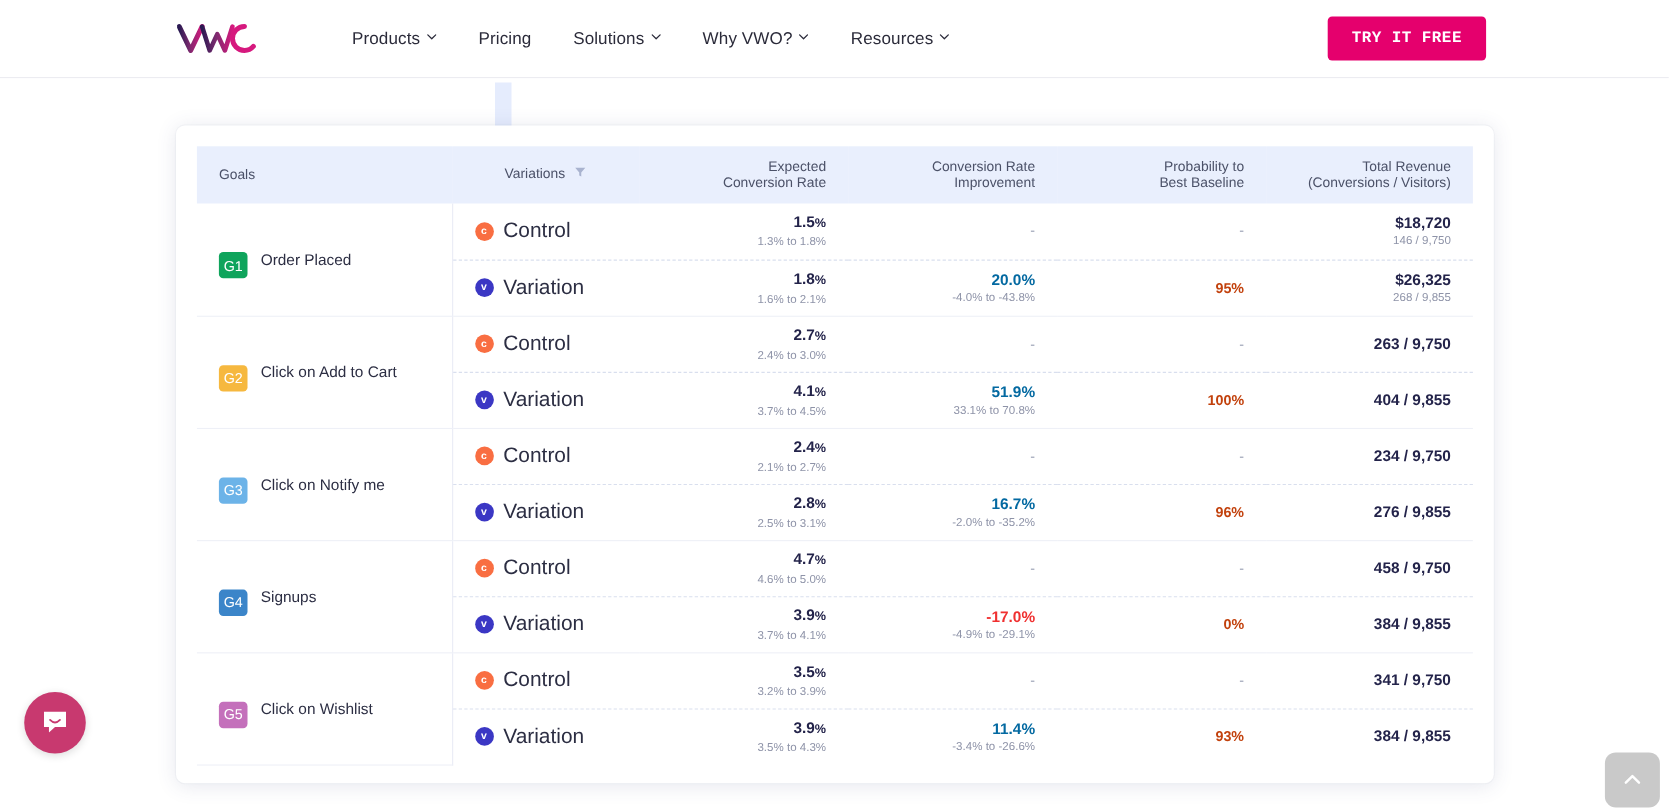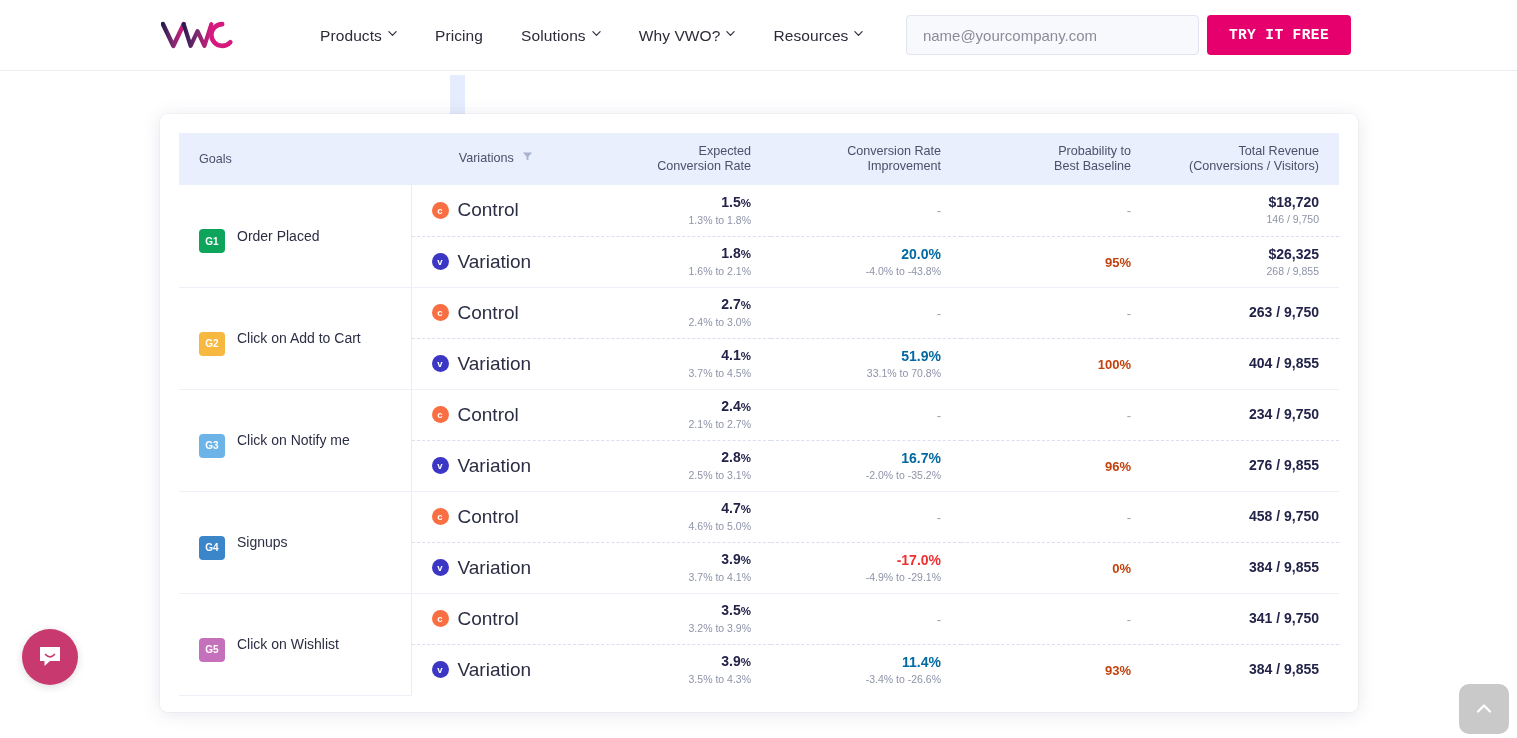--- a/index.html
+++ b/index.html
@@ -106,21 +106,21 @@
   td.goal-cell {
     vertical-align: middle;
     border-right: 1px solid #e9ecf5;
     border-bottom: 1px solid #eef0f7;
     padding-left: 20px;
   }
   .goal-wrap { display: flex; align-items: center; gap: 12px; }
   .goal-badge {
     width: 26px; height: 24px; border-radius: 4px;
     display: flex; align-items: center; justify-content: center;
-    font-size: 10px; font-weight: 700; color: #ffffff;
+    font-size: 13px; font-weight: 400; color: #ffffff;
     flex: 0 0 auto;
     margin-top: 11px;
   }
   .goal-name { font-size: 14px; color: #2c2e43; font-weight: 500; white-space: nowrap; }
 
   
   td.var-cell {
     height: 51px; vertical-align: middle;
     padding-left: 20px;
   }
@@ -225,21 +225,20 @@
       <span>Resources</span>
       <span class="caret">
         <svg width="9" height="9" viewBox="0 0 10 10">
             <path d="M1 3 L5 7 L9 3" fill="none" stroke="#2b2b3a" stroke-width="1.3" stroke-linecap="round" stroke-linejoin="round"></path>
           </svg>
       </span>
     </div>
   </nav>
 
   <div class="header-right">
-    <input class="email-input" type="text" placeholder="name@yourcompany.com" style="">
     <button class="cta-btn">TRY IT FREE</button>
   </div>
 </header>
 
 <div class="page-bg"></div>
 <div class="blue-strip"></div>
 
 <section class="report-card">
   <table class="report">
     <thead>

